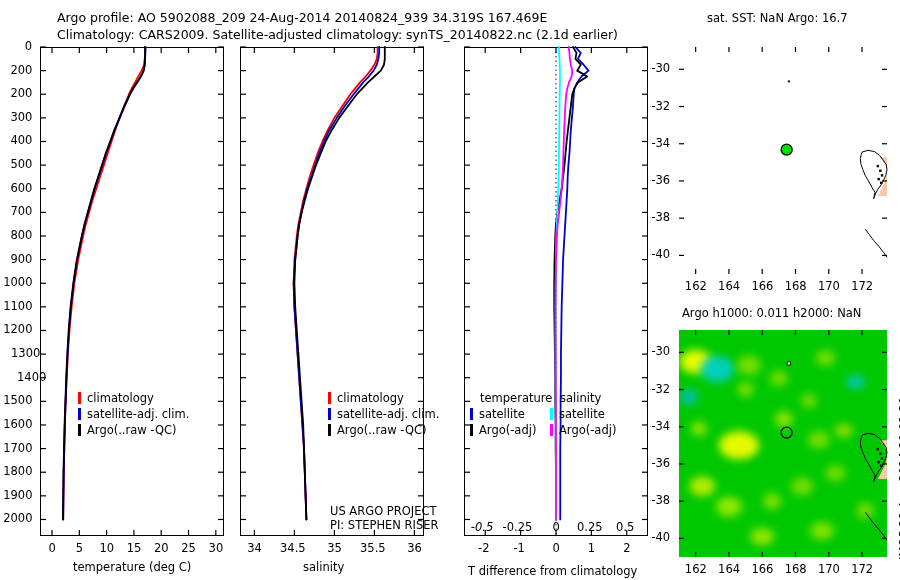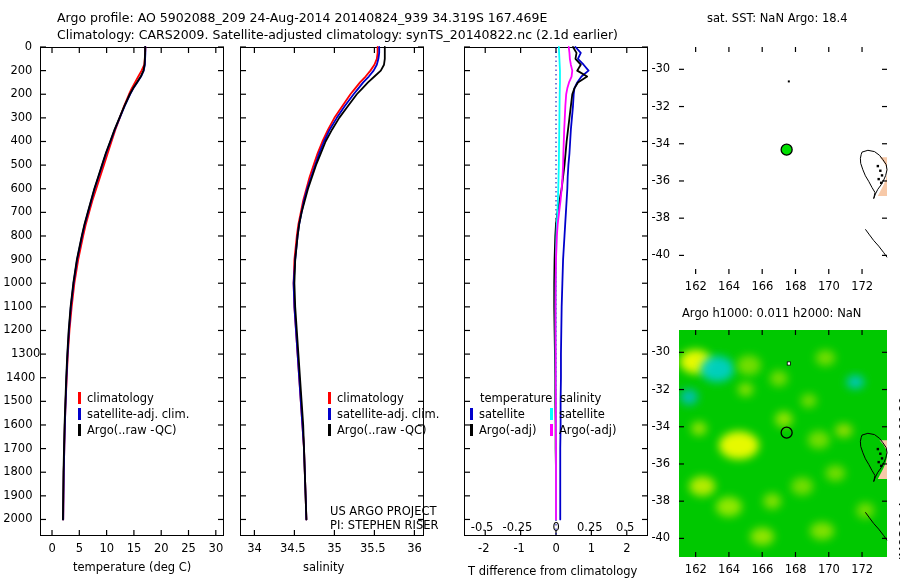--- a/index.html
+++ b/index.html
@@ -97,21 +97,21 @@
       <div class="t tick" style="left: 10.4px; top: 133.493px;">400</div>
       <div class="t tick" style="left: 10.4px; top: 157.116px;">500</div>
       <div class="t tick" style="left: 10.4px; top: 180.739px;">600</div>
       <div class="t tick" style="left: 10.4px; top: 204.362px;">700</div>
       <div class="t tick" style="left: 10.4px; top: 227.986px;">800</div>
       <div class="t tick" style="left: 10.4px; top: 251.609px;">900</div>
       <div class="t tick" style="left: 3.2px; top: 275.232px;">1000</div>
       <div class="t tick" style="left: 3.2px; top: 298.855px;">1100</div>
       <div class="t tick" style="left: 3.2px; top: 322.478px;">1200</div>
       <div class="t tick" style="left: 11px; top: 346.101px;">1300</div>
-      <div class="t tick" style="left: 6px; top: 369.725px;">1400</div>
+      <div class="t tick" style="left: 17px; top: 369.725px;">1400</div>
       <div class="t tick" style="left: 3.2px; top: 393.348px;">1500</div>
       <div class="t tick" style="left: 3.2px; top: 416.971px;">1600</div>
       <div class="t tick" style="left: 3.2px; top: 440.594px;">1700</div>
       <div class="t tick" style="left: 3.2px; top: 464.217px;">1800</div>
       <div class="t tick" style="left: 3.2px; top: 487.841px;">1900</div>
       <div class="t tick" style="left: 3.2px; top: 511.464px;">2000</div>
       <div class="t tick" style="left: 48.4119px; top: 541px;">0</div>
       <div class="t tick" style="left: 75.7116px; top: 541px;">5</div>
       <div class="t tick" style="left: 99.4113px; top: 541px;">10</div>
       <div class="t tick" style="left: 126.711px; top: 541px;">15</div>
@@ -267,41 +267,41 @@
       <path d="M108.98 0.00L112.52 5.91L111.46 11.81L116.77 17.72L113.23 23.62L123.14 29.53L113.94 35.43L110.40 41.34L108.28 47.25L106.86 59.06L105.45 70.87L104.03 82.68L102.62 94.49L101.55 106.30L100.49 118.12L99.08 129.93L97.66 141.74L95.54 153.55L93.42 165.36L92.00 177.17L91.29 188.99L90.58 212.61L90.23 236.23L90.23 259.86L90.58 283.48L90.94 307.10L91.29 330.72L91.29 354.35L91.65 377.97L91.65 401.59L92.00 425.22L92.00 448.84L92.00 472.46" fill="none" stroke="#000000" stroke-width="1.8" stroke-linejoin="round" stroke-linecap="round"></path>
       <path d="M94.83 0.00L95.11 5.91L95.40 11.81L95.68 17.72L95.96 23.62L95.96 29.53L95.96 35.43L95.82 41.34L95.68 47.25L95.54 59.06L95.40 70.87L95.26 82.68L95.11 94.49L94.97 106.30L94.83 118.12L94.55 129.93L94.26 141.74L93.84 153.55L93.42 165.36L92.85 177.17L92.42 188.99L92.00 212.61L91.72 236.23L91.58 259.86L91.58 283.48L91.58 307.10L91.72 330.72L91.72 354.35L91.86 377.97L91.86 401.59L92.00 425.22L92.00 448.84L92.00 472.46" fill="none" stroke="#00ffff" stroke-width="1.8" stroke-linejoin="round" stroke-linecap="round"></path>
       <path d="M104.74 0.00L105.45 5.91L105.87 11.81L106.86 17.72L108.28 23.62L107.57 29.53L105.02 35.43L103.32 41.34L102.19 47.25L101.34 59.06L100.78 70.87L100.21 82.68L99.78 94.49L99.36 106.30L99.08 118.12L98.51 129.93L97.66 141.74L96.53 153.55L95.11 165.36L93.70 177.17L92.85 188.99L92.00 212.61L91.72 236.23L91.58 259.86L91.58 283.48L91.72 307.10L91.72 330.72L91.86 354.35L91.86 377.97L92.00 401.59L92.00 425.22L92.00 448.84L92.00 472.46" fill="none" stroke="#ff00ff" stroke-width="1.8" stroke-linejoin="round" stroke-linecap="round"></path>
     </svg>
   <div id="ticks-dif">
       <div class="t tick" style="left: 478.031px; top: 541px;">-2</div>
       <div class="t tick" style="left: 513.415px; top: 541px;">-1</div>
       <div class="t tick" style="left: 552.4px; top: 541px;">0</div>
       <div class="t tick" style="left: 587.785px; top: 541px;">1</div>
       <div class="t tick" style="left: 623.169px; top: 541px;">2</div>
-      <div class="t tick" style="left: 470.831px; top: 520px;">-0.5</div>
+      <div class="t tick" style="left: 470.831px; top: 520px; font-style: italic;">-0.5</div>
       <div class="t tick" style="left: 502.615px; top: 520px;">-0.25</div>
       <div class="t tick" style="left: 552.4px; top: 520px;">0</div>
       <div class="t tick" style="left: 576.985px; top: 520px;">0.25</div>
       <div class="t tick" style="left: 615.969px; top: 520px;">0.5</div>
     </div>
   <div class="t axlbl" style="left:468px;top:564px;">T difference from climatology</div>
   <div id="leg-dif">
       <div class="t legtxt" style="left: 480px; top: 391px;">temperature</div>
       <div class="t legtxt" style="left: 560px; top: 391px;">salinity</div>
       <div class="t" style="left: 470px; top: 408px; width: 3px; height: 12px; background: rgb(0, 0, 204);"></div>
       <div class="t legtxt" style="left: 479px; top: 407px;">satellite</div>
       <div class="t" style="left: 470px; top: 424px; width: 3px; height: 12px; background: rgb(0, 0, 0);"></div>
       <div class="t legtxt" style="left: 479px; top: 423px;">Argo(-adj)</div>
       <div class="t" style="left: 550px; top: 408px; width: 3px; height: 12px; background: rgb(0, 255, 255);"></div>
       <div class="t legtxt" style="left: 559px; top: 407px;">satellite</div>
       <div class="t" style="left: 550px; top: 424px; width: 3px; height: 12px; background: rgb(255, 0, 255);"></div>
       <div class="t legtxt" style="left: 559px; top: 423px;">Argo(-adj)</div>
     </div>
 
-  <div class="t maptxt" style="left:707px;top:11px;">sat. SST: NaN Argo: 18.4</div>
+  <div class="t maptxt" style="left:707px;top:11px;">sat. SST: NaN Argo: 16.7</div>
   <div class="panel" id="p-sst" style="left:679px;top:47px;width:208px;height:227px;"></div>
   <svg id="svg-sst" style="position:absolute;left:679px;top:47px;" width="208" height="227">
       <rect x="0" y="0" width="208" height="227" fill="#ffffff"></rect>
       <polygon points="200.5,110.2 204.3,114.4 207.3,120.0 208.0,126.5 206.7,133.0 204.3,138.6 201.3,144.2 198.8,148.9 208.0,148.9 208.0,110.2" fill="#f7c9a8" stroke="none"></polygon>
       <polyline points="183.0,105.1 188.9,103.3 195.5,104.6 200.5,108.3 203.8,112.6 207.2,117.6 208.0,122.8 206.7,128.4 204.7,133.0 202.2,137.7 198.8,142.3 196.4,147.0 194.7,151.6 196.0,145.5 193.0,140.5 189.7,134.3 186.4,128.8 183.9,122.8 181.7,116.3 181.4,111.3 182.2,107.5 183.0,105.1" fill="none" stroke="#000" stroke-width="1"></polyline>
       <polyline points="186.4,182.3 190.5,187.9 194.7,193.5 199.7,199.1 204.7,205.6 208.0,210.3" fill="none" stroke="#000" stroke-width="1"></polyline>
       <rect x="197.64799999999983" y="117.8819672131148" width="2.4" height="2.4" fill="#000"></rect>
       <rect x="200.14399999999992" y="122.5336065573771" width="2.4" height="2.4" fill="#000"></rect>
       <rect x="201.80799999999982" y="127.18524590163939" width="2.4" height="2.4" fill="#000"></rect>
       <rect x="198.48000000000002" y="130.90655737704915" width="2.4" height="2.4" fill="#000"></rect>

